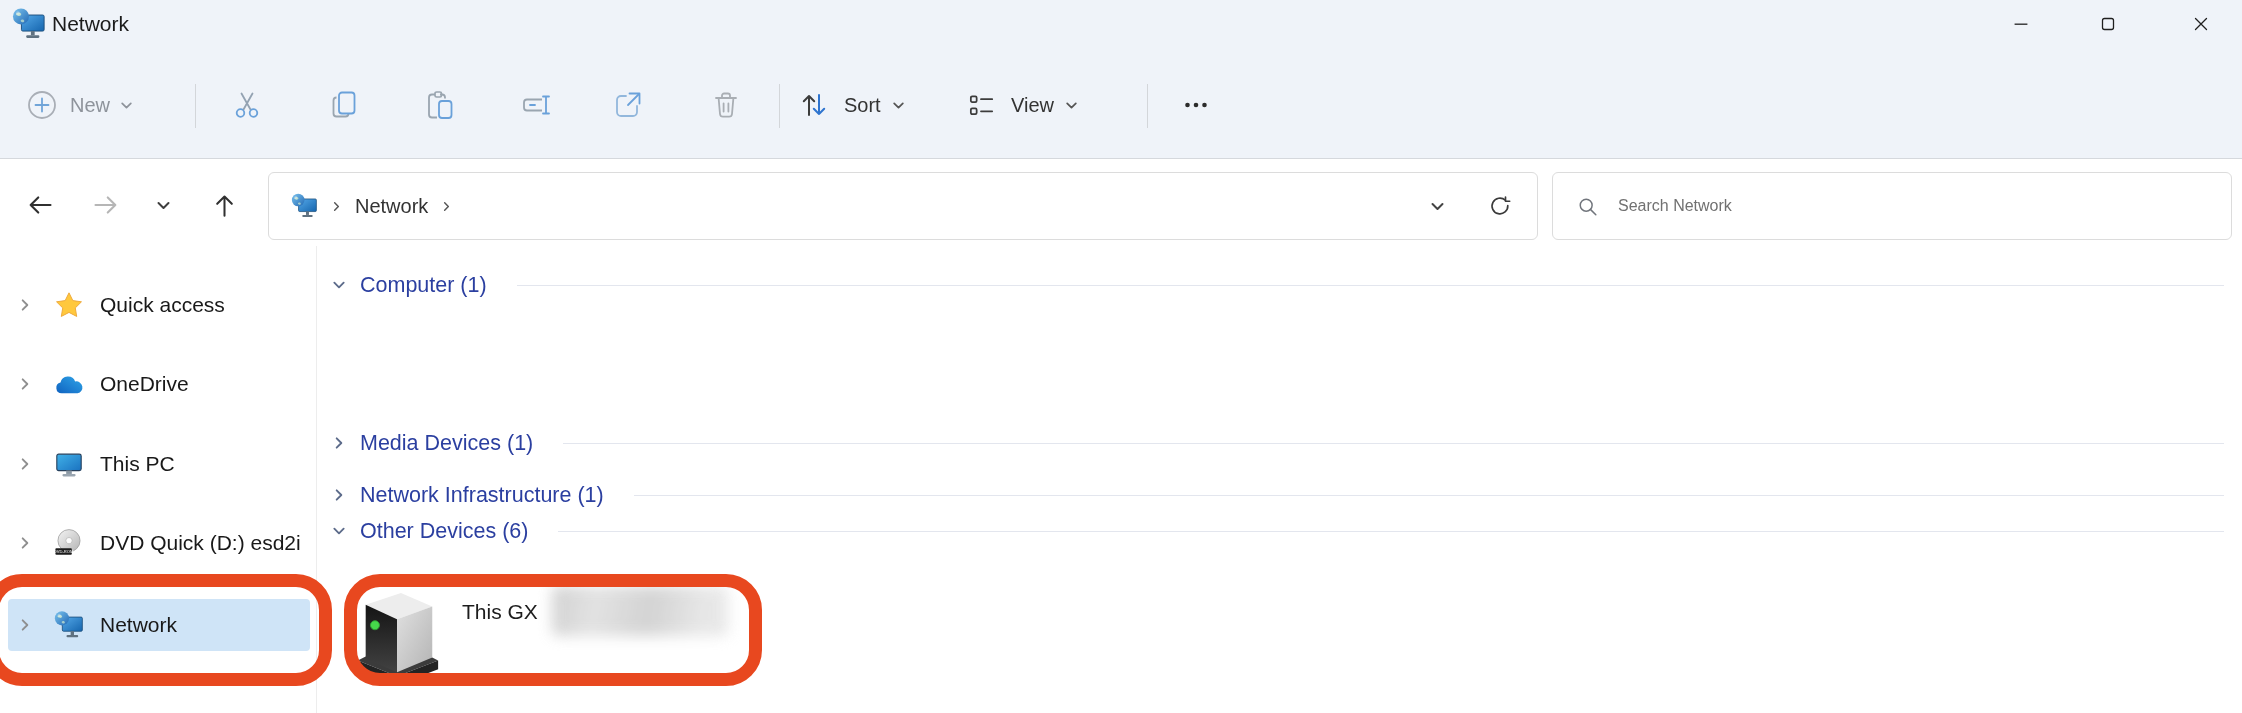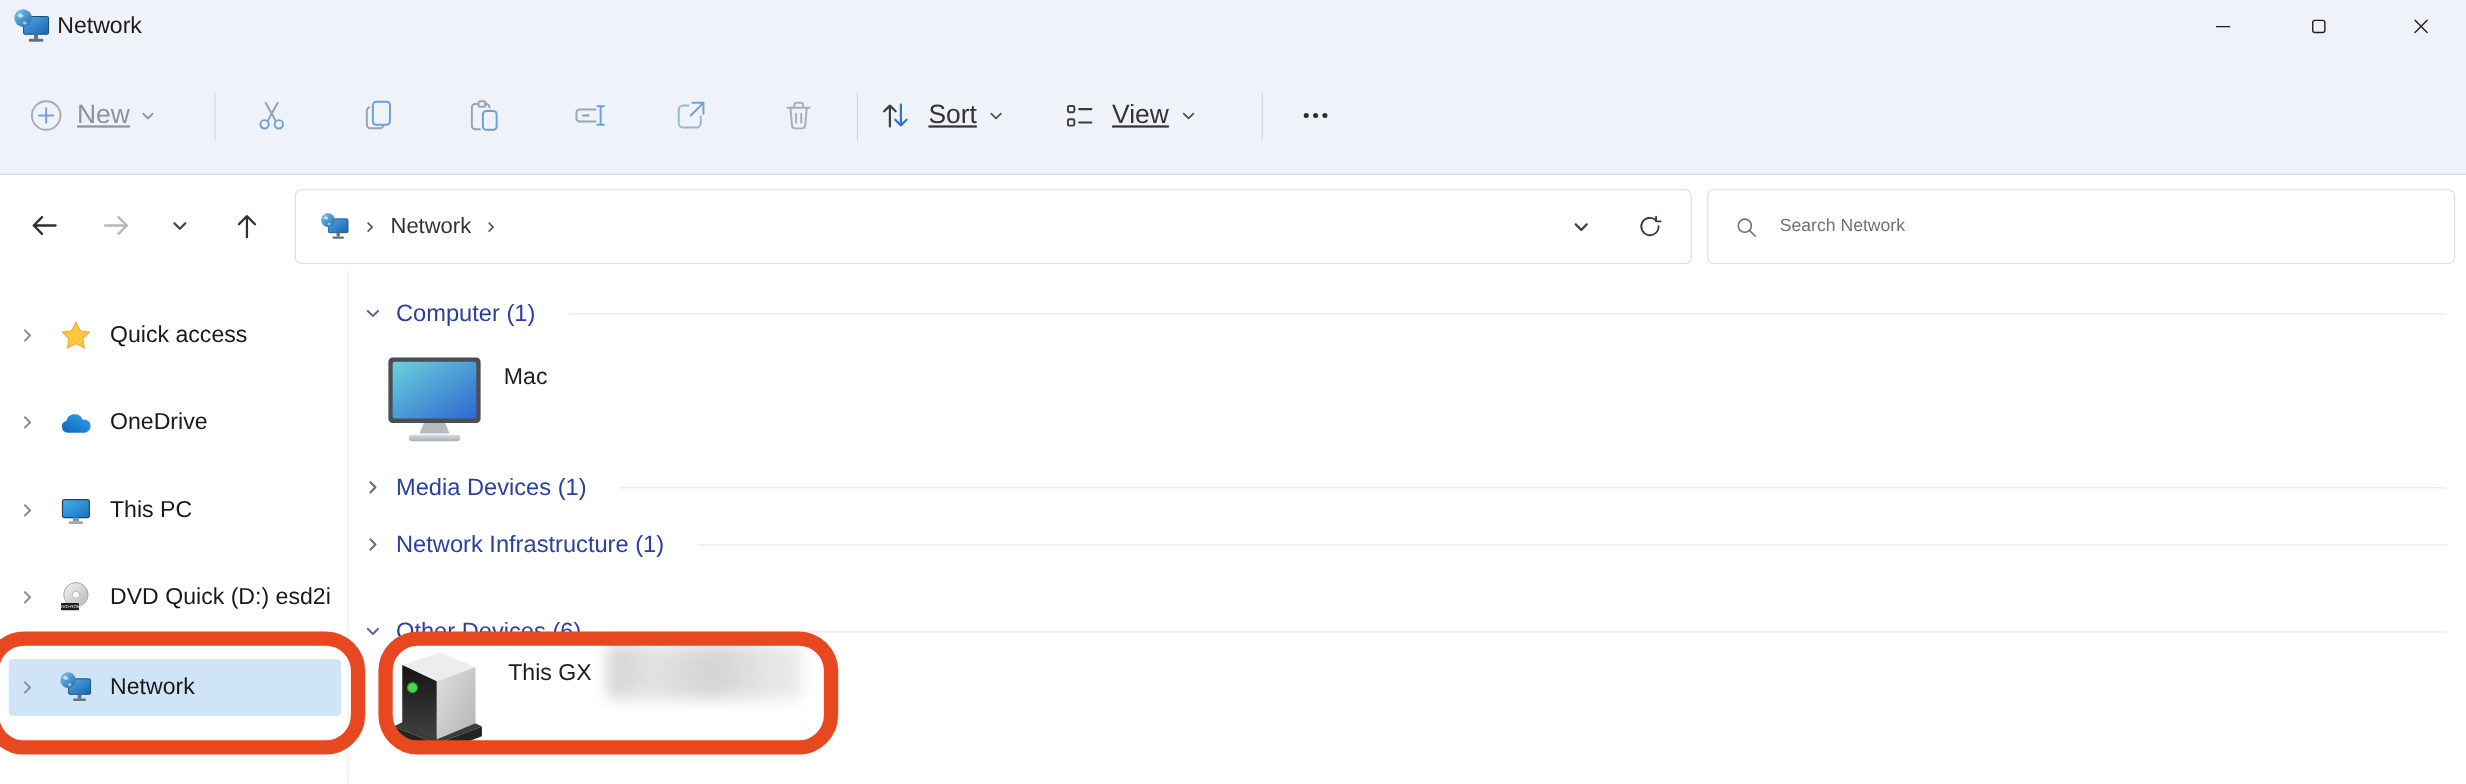--- a/index.html
+++ b/index.html
@@ -12,21 +12,21 @@
             background:#eff3f9; border-bottom:1px solid #d5d8dd; }
   .title-icon { position:absolute; left:12px; top:7px; width:34px; height:34px; }
   .title-text { position:absolute; left:52px; top:12px; font-size:21px; color:#1b1b1b; }
   .win-btn { position:absolute; top:1px; width:66px; height:46px; background:none; border:none;
              display:flex; align-items:center; justify-content:center; cursor:pointer; }
   .win-btn svg { width:22px; height:22px; }
   #btn-min { left:1988px; } #btn-max { left:2075px; } #btn-close { left:2168px; }
 
   .tb { position:absolute; top:79px; height:52px; display:flex; align-items:center;
         background:none; border:none; cursor:pointer; }
-  .tb-label { font-size:24px;text-decoration:underline; }
+  .tb-label { font-size:20px; }
   .tb-sep { position:absolute; top:84px; width:1px; height:44px; background:#d3d6da; }
   .tb-iconbtn { justify-content:center; width:56px; }
   .tb-iconbtn svg { width:32px; height:32px; }
   .disabled-gray { color:#8e939b; }
   .dark-gray { color:#333; }
 
   
   .nav-btn { position:absolute; background:none; border:none; cursor:pointer;
              display:flex; align-items:center; justify-content:center; width:44px; height:44px; top:183px; }
   .box { position:absolute; top:172px; height:68px; background:#fff;
@@ -437,44 +437,38 @@
   </div>
 
   <div class="group-header" style="top:268px">
     <svg class="group-chev">
         <use href="#chevD"></use>
       </svg>
     <span class="group-label">Computer (1)</span>
     <span class="group-rule"></span>
   </div>
 
-  <div class="tile-item" id="mac-item">
-    <svg>
-        <use href="#icMac"></use>
-      </svg>
-    <span class="tile-label">Mac</span>
-  </div>
 
   <div class="group-header" style="top:426px">
     <svg class="group-chev">
         <use href="#chevR"></use>
       </svg>
     <span class="group-label">Media Devices (1)</span>
     <span class="group-rule"></span>
   </div>
 
   <div class="group-header" style="top:478px">
     <svg class="group-chev">
         <use href="#chevR"></use>
       </svg>
     <span class="group-label">Network Infrastructure (1)</span>
     <span class="group-rule"></span>
   </div>
 
-  <div class="group-header" style="top:557px">
+  <div class="group-header" style="top:514px">
     <svg class="group-chev">
         <use href="#chevD"></use>
       </svg>
     <span class="group-label">Other Devices (6)</span>
     <span class="group-rule"></span>
   </div>
 
   <div class="tile-item" id="cerbo-item">
     <svg>
         <use href="#icServer"></use>

